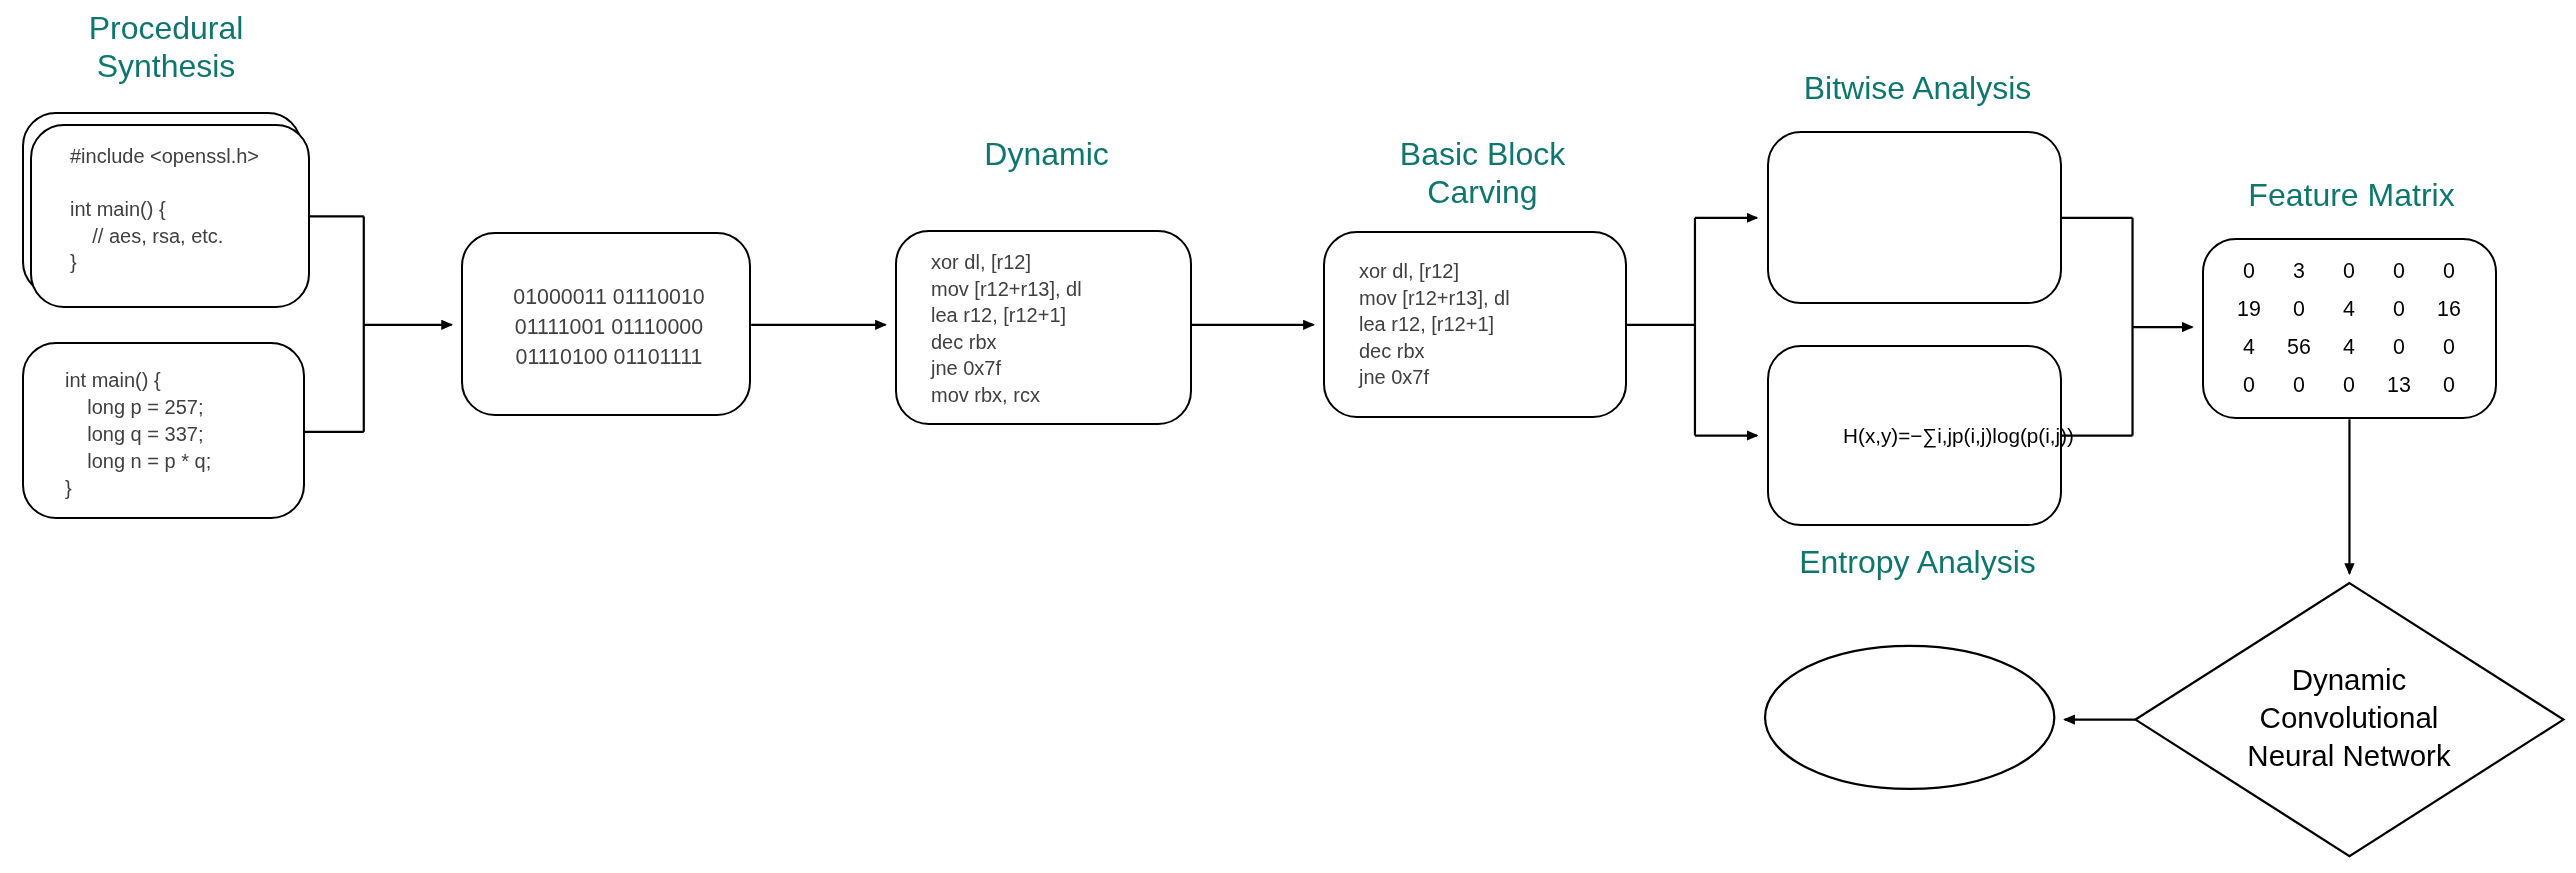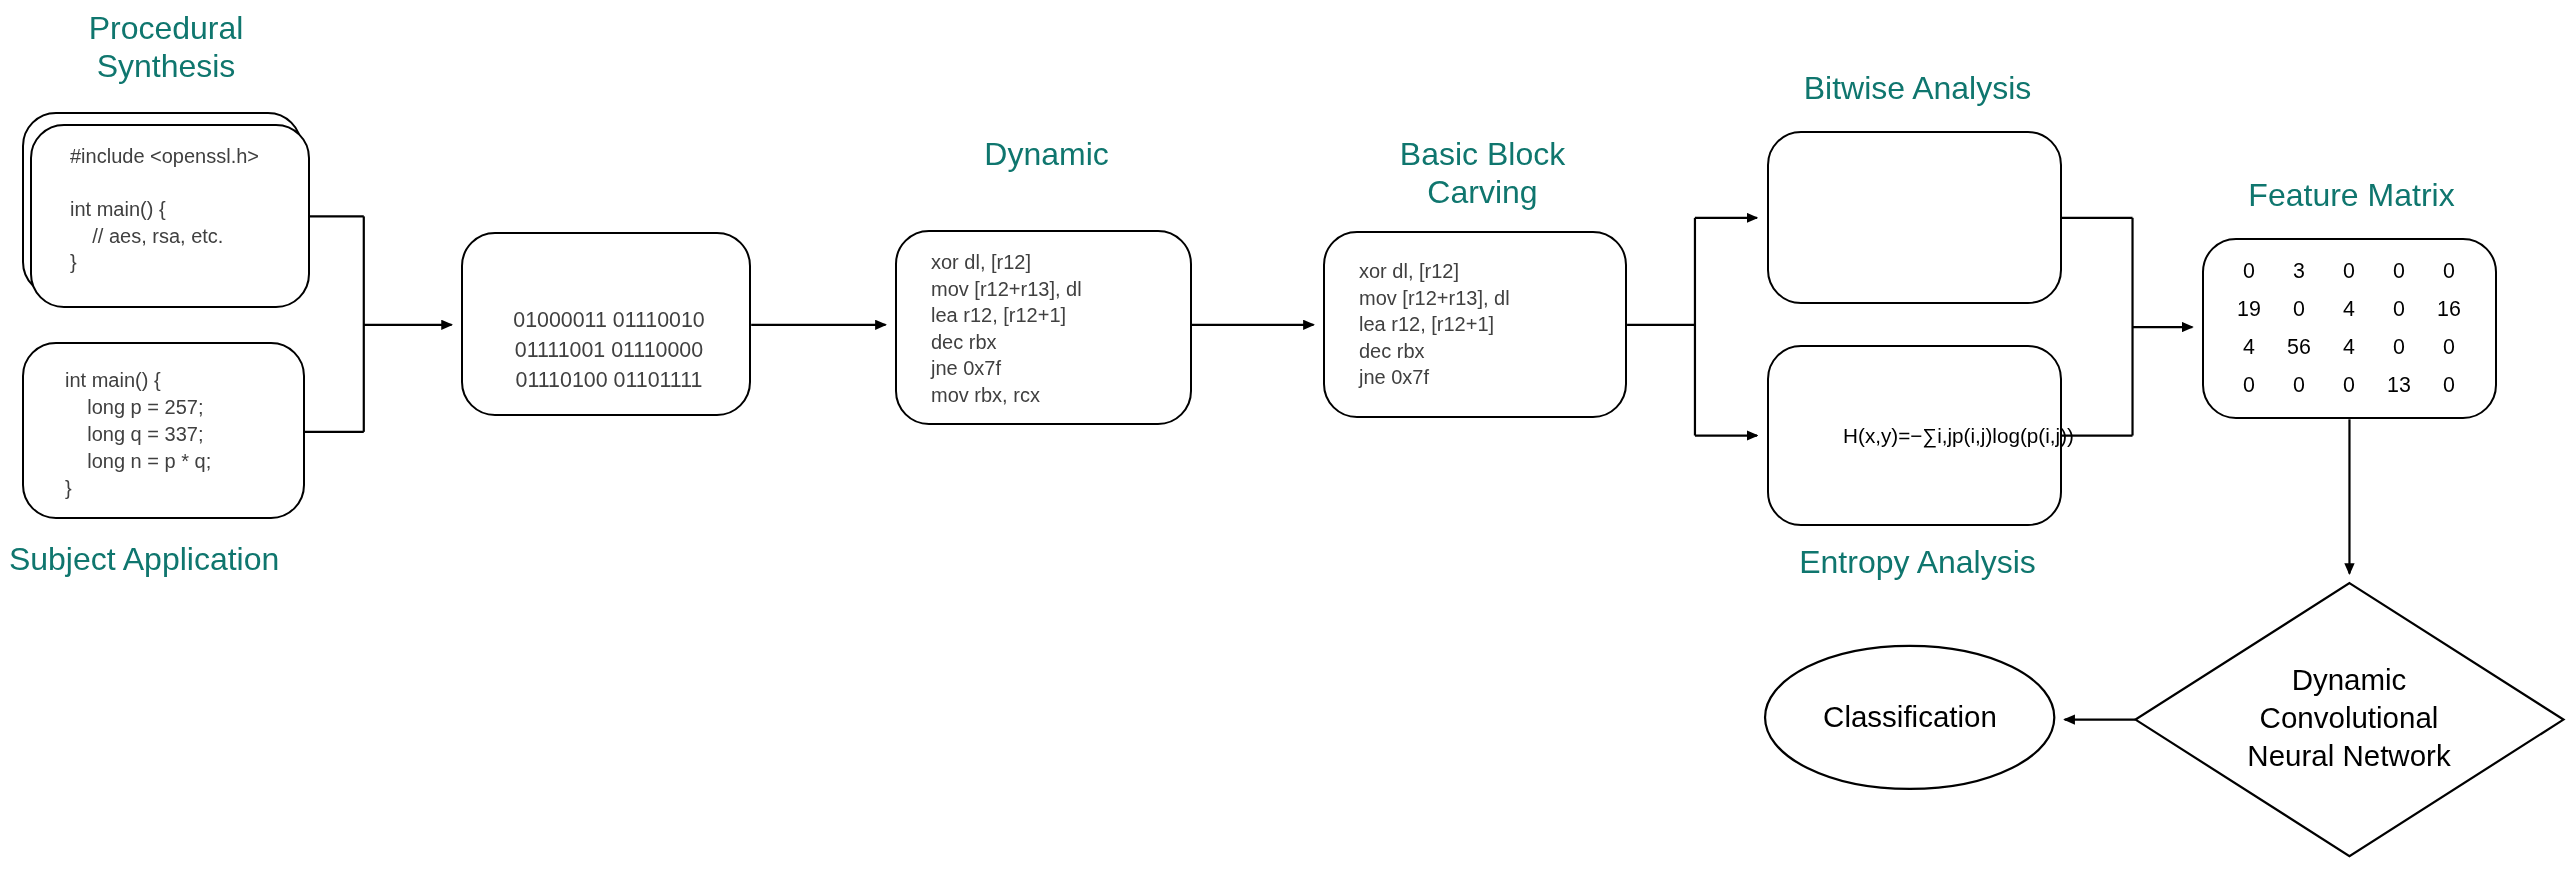--- a/index.html
+++ b/index.html
@@ -101,26 +101,23 @@
     // aes, rsa, etc.
 }</div>
 
   <div class="node" style="left:22px;top:342px;width:283px;height:177px;"></div>
   <div class="code" style="left:65px;top:367px;line-height:27px;">int main() {
     long p = 257;
     long q = 337;
     long n = p * q;
 }</div>
 
-  <div class="title" style="left:8.9px;top:540px;width:325px;text-align:left;">
-    <span>Subject Application</span>
-  </div>
 
   <div class="node" style="left:461px;top:232px;width:290px;height:184px;"></div>
-  <div class="code mono-center" style="left:461px;top:282px;width:296px;font-size:21.4px;line-height:30px;margin-top:23px;">01000011 01110010
+  <div class="code mono-center" style="left:461px;top:282px;width:296px;font-size:21.4px;line-height:30px;">01000011 01110010
 01111001 01110000
 01110100 01101111</div>
 
   <div class="title" style="left:899px;top:135px;width:295px;">
     <span>Dynamic</span>
   </div>
   <div class="node" style="left:895px;top:230px;width:297px;height:195px;"></div>
   <div class="code" style="left:931px;top:249px;">xor dl, [r12]
 mov [r12+r13], dl
 lea r12, [r12+1]
@@ -176,18 +173,15 @@
       <span>13</span>
       <span>0</span>
     </div>
 
   <div class="shape-label" style="left:2231px;top:661px;width:236px;">
     <span>Dynamic</span>
     <span>Convolutional</span>
     <span>Neural Network</span>
   </div>
 
-  <div class="shape-label" style="left:1777px;top:698px;width:266px;">
-    <span>Classification</span>
-  </div>
 
 </div>
 
 
 </body></html>

